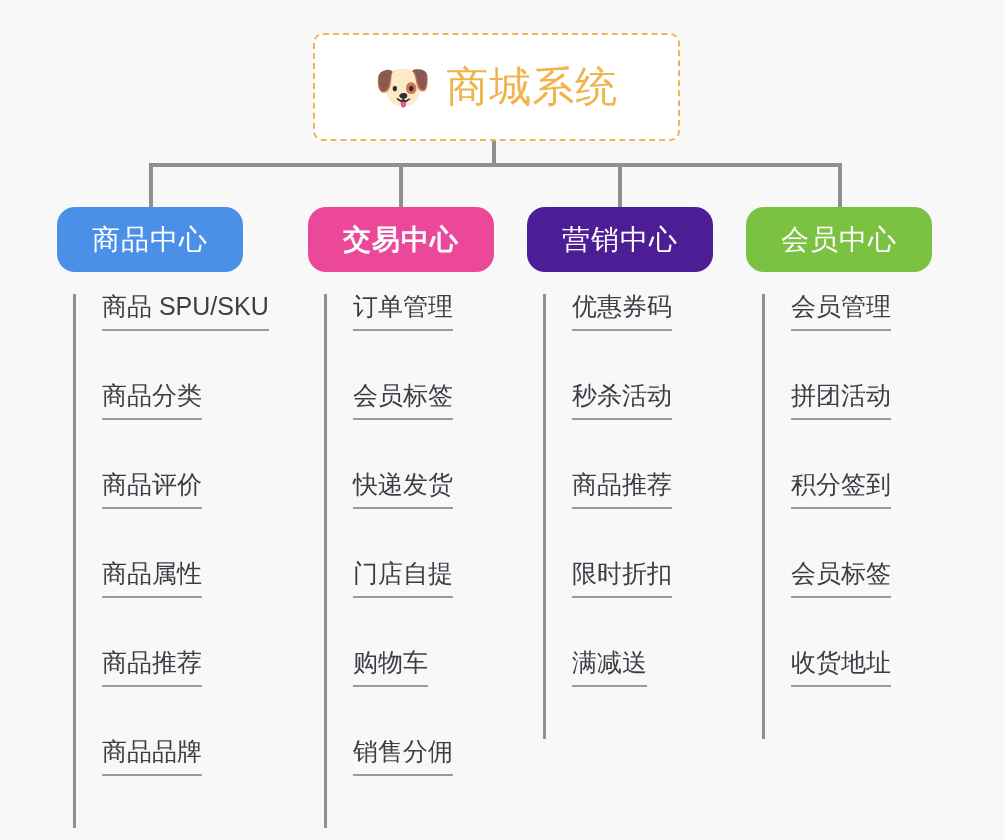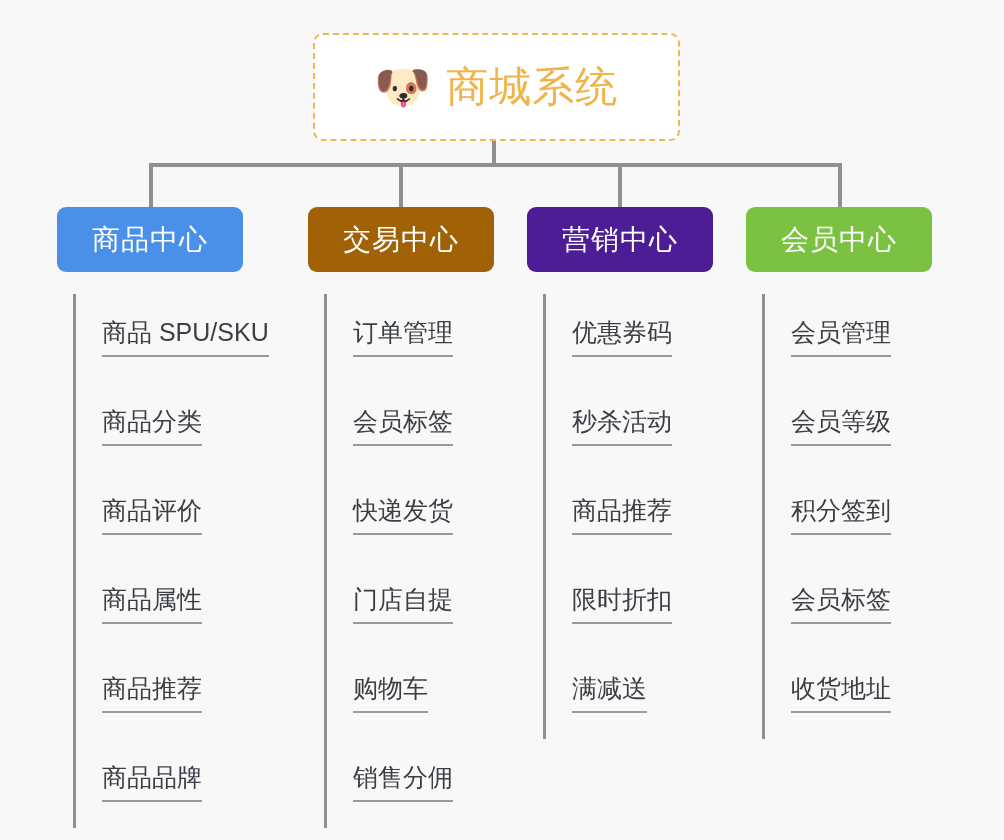--- a/index.html
+++ b/index.html
@@ -72,21 +72,21 @@
   
   .column {
     position: absolute;
     top: 207px;
     width: 186px;
   }
 
   .cat-header {
     width: 186px;
     height: 65px;
-    border-radius: 9px;
+    border-radius: 18px;
     display: flex;
     align-items: center;
     justify-content: center;
     color: #ffffff;
     font-size: 28px;
     letter-spacing: 1px;
     white-space: nowrap;
   }
 
   
@@ -95,21 +95,21 @@
     margin-top: 22px;
     margin-left: 16px;
     border-left: 3px solid #909090;
     padding-left: 0;
   }
 
   .leaf-item {
     position: relative;
     height: 89px;
     display: flex;
-    align-items: center;
+    align-items: flex-start;
     padding-left: 26px;
   }
   .leaf-label {
     display: inline-block;
     font-size: 25px;
     color: #3b3f45;
     line-height: 1;
     padding-bottom: 10px;
     border-bottom: 2px solid #9a9a9a;
     white-space: nowrap;
@@ -153,21 +153,21 @@
           </div>
           <div class="leaf-item">
             <span class="leaf-label">商品推荐</span>
           </div>
           <div class="leaf-item">
             <span class="leaf-label">商品品牌</span>
           </div>
         </div>
       </div>
       <div class="column" style="left: 308px;">
-        <div class="cat-header" style="background: #a16207;">
+        <div class="cat-header" style="background: #ec4899; font-weight: bold;">
           <span>交易中心</span>
         </div>
         <div class="leaf-stack">
           <div class="leaf-item">
             <span class="leaf-label">订单管理</span>
           </div>
           <div class="leaf-item">
             <span class="leaf-label">会员标签</span>
           </div>
           <div class="leaf-item">
@@ -208,21 +208,21 @@
       </div>
       <div class="column" style="left: 746px;">
         <div class="cat-header" style="background: rgb(124, 194, 66); justify-content: center;">
           <span>会员中心</span>
         </div>
         <div class="leaf-stack">
           <div class="leaf-item">
             <span class="leaf-label">会员管理</span>
           </div>
           <div class="leaf-item">
-            <span class="leaf-label">会员等级</span>
+            <span class="leaf-label">拼团活动</span>
           </div>
           <div class="leaf-item">
             <span class="leaf-label">积分签到</span>
           </div>
           <div class="leaf-item">
             <span class="leaf-label">会员标签</span>
           </div>
           <div class="leaf-item">
             <span class="leaf-label">收货地址</span>
           </div>

